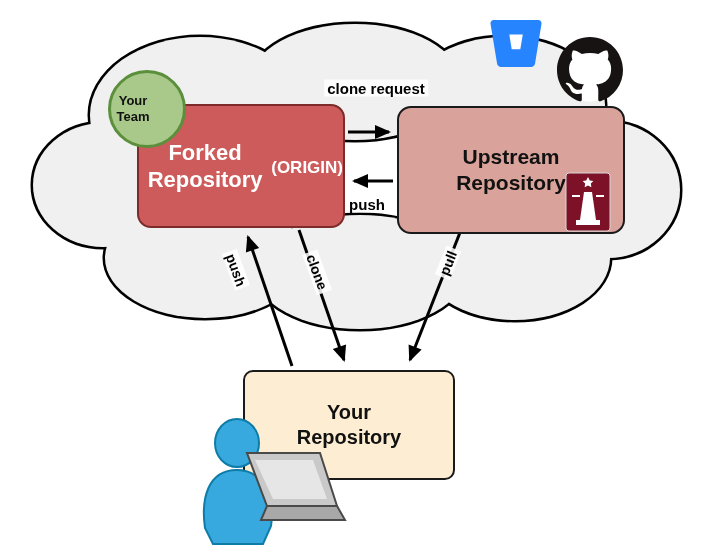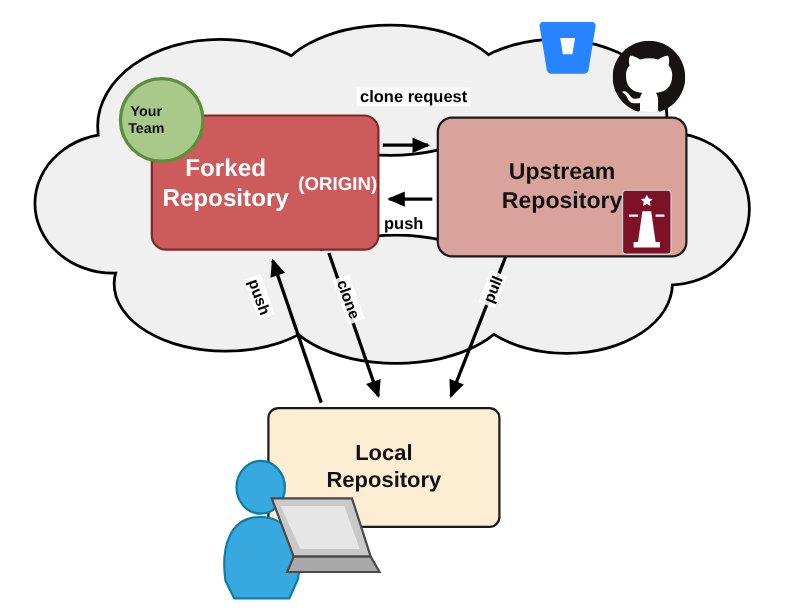--- a/index.html
+++ b/index.html
@@ -95,21 +95,21 @@
   <div class="box forked">
     <div class="box-title">Forked Repository</div>
     <div class="box-sub">(ORIGIN)</div>
   </div>
 
   <div class="box upstream">
     <div class="box-title">Upstream Repository</div>
   </div>
 
   <div class="box local">
-    <div class="box-title">Local Repository</div>
+    <div class="box-title">Your Repository</div>
   </div>
 
   <div class="team-badge">
     <span>Your Team</span>
   </div>
 
   <div class="edge-label" style="left:376px; top:88px;">clone request</div>
   <div class="edge-label" style="left:367px; top:204px;">push</div>
   <div class="edge-label small rot70" style="left:236px; top:270px;">push</div>
   <div class="edge-label small rot70" style="left:317px; top:272px;">clone</div>

